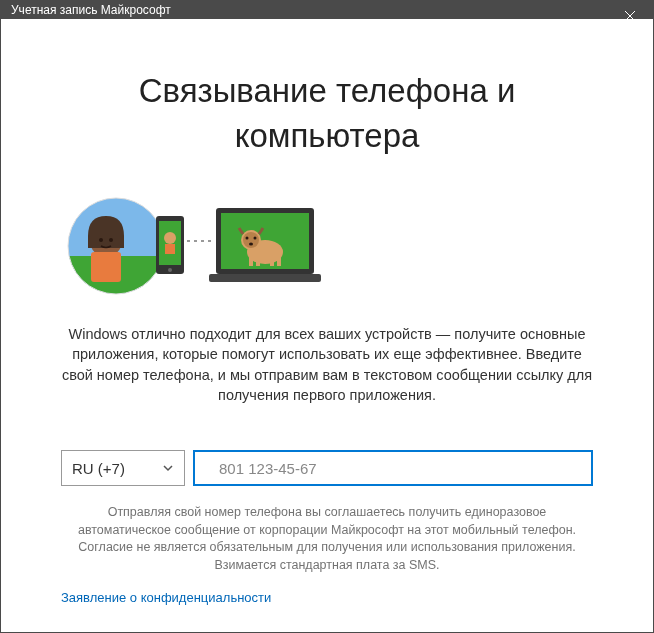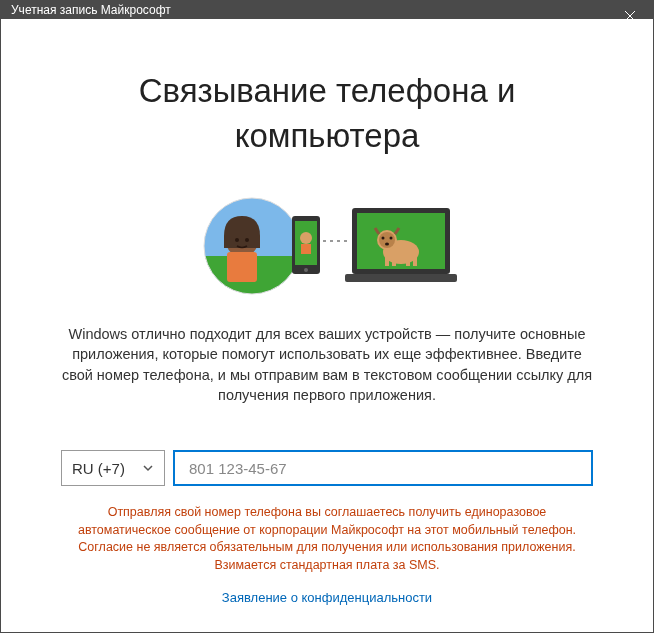--- a/index.html
+++ b/index.html
@@ -37,21 +37,21 @@
     align-items: center;
     justify-content: center;
     cursor: pointer;
   }
   .close-btn svg { width: 10px; height: 10px; }
   .content {
     flex: 1;
     padding: 50px 60px 20px 60px;
     display: flex;
     flex-direction: column;
-    align-items: center;
+    align-items: flex-start;
     border-radius: 22px;
   }
   .heading {
     font-size: 33px;
     font-weight: 400;
     color: #222;
     text-align: center;
     line-height: 1.35;
     margin-bottom: 20px;
   }
@@ -68,55 +68,55 @@
     line-height: 1.4;
     margin-bottom: 45px;
   }
   .form-row {
     display: flex;
     gap: 8px;
     width: 100%;
     margin-bottom: 18px;
   }
   .country-select {
-    width: 104px;
+    width: 124px;
     height: 36px;
     border: 1px solid #999;
     background: #fff;
     display: flex;
     align-items: center;
     justify-content: space-between;
     padding: 12px 10px;
     font-size: 15px;
     color: #333;
     cursor: pointer;
   }
   .country-select svg { width: 12px; height: 12px; }
   .phone-input {
     flex: 1;
     height: 36px;
     border: 2px solid #0078d4;
-    padding: 0 14px;
+    padding: 0 24px;
     font-size: 15px;
     outline: none;
     color: #0c4a6e;
   }
   .phone-input::placeholder { color: #888; }
   .submit-btn {
     width: 130px;
     height: 36px;
     background: #0078d4;
     color: #fff;
     border: none;
     font-size: 15px;
     cursor: pointer;
   }
   .disclaimer {
     font-size: 12.5px;
-    color: #c2410c;
+    color: #737373;
     text-align: center;
     line-height: 1.4;
     margin-bottom: 16px;
   }
   .privacy-link {
     font-size: 13px;
     color: #0067b8;
     text-align: center;
     cursor: pointer;
   }

